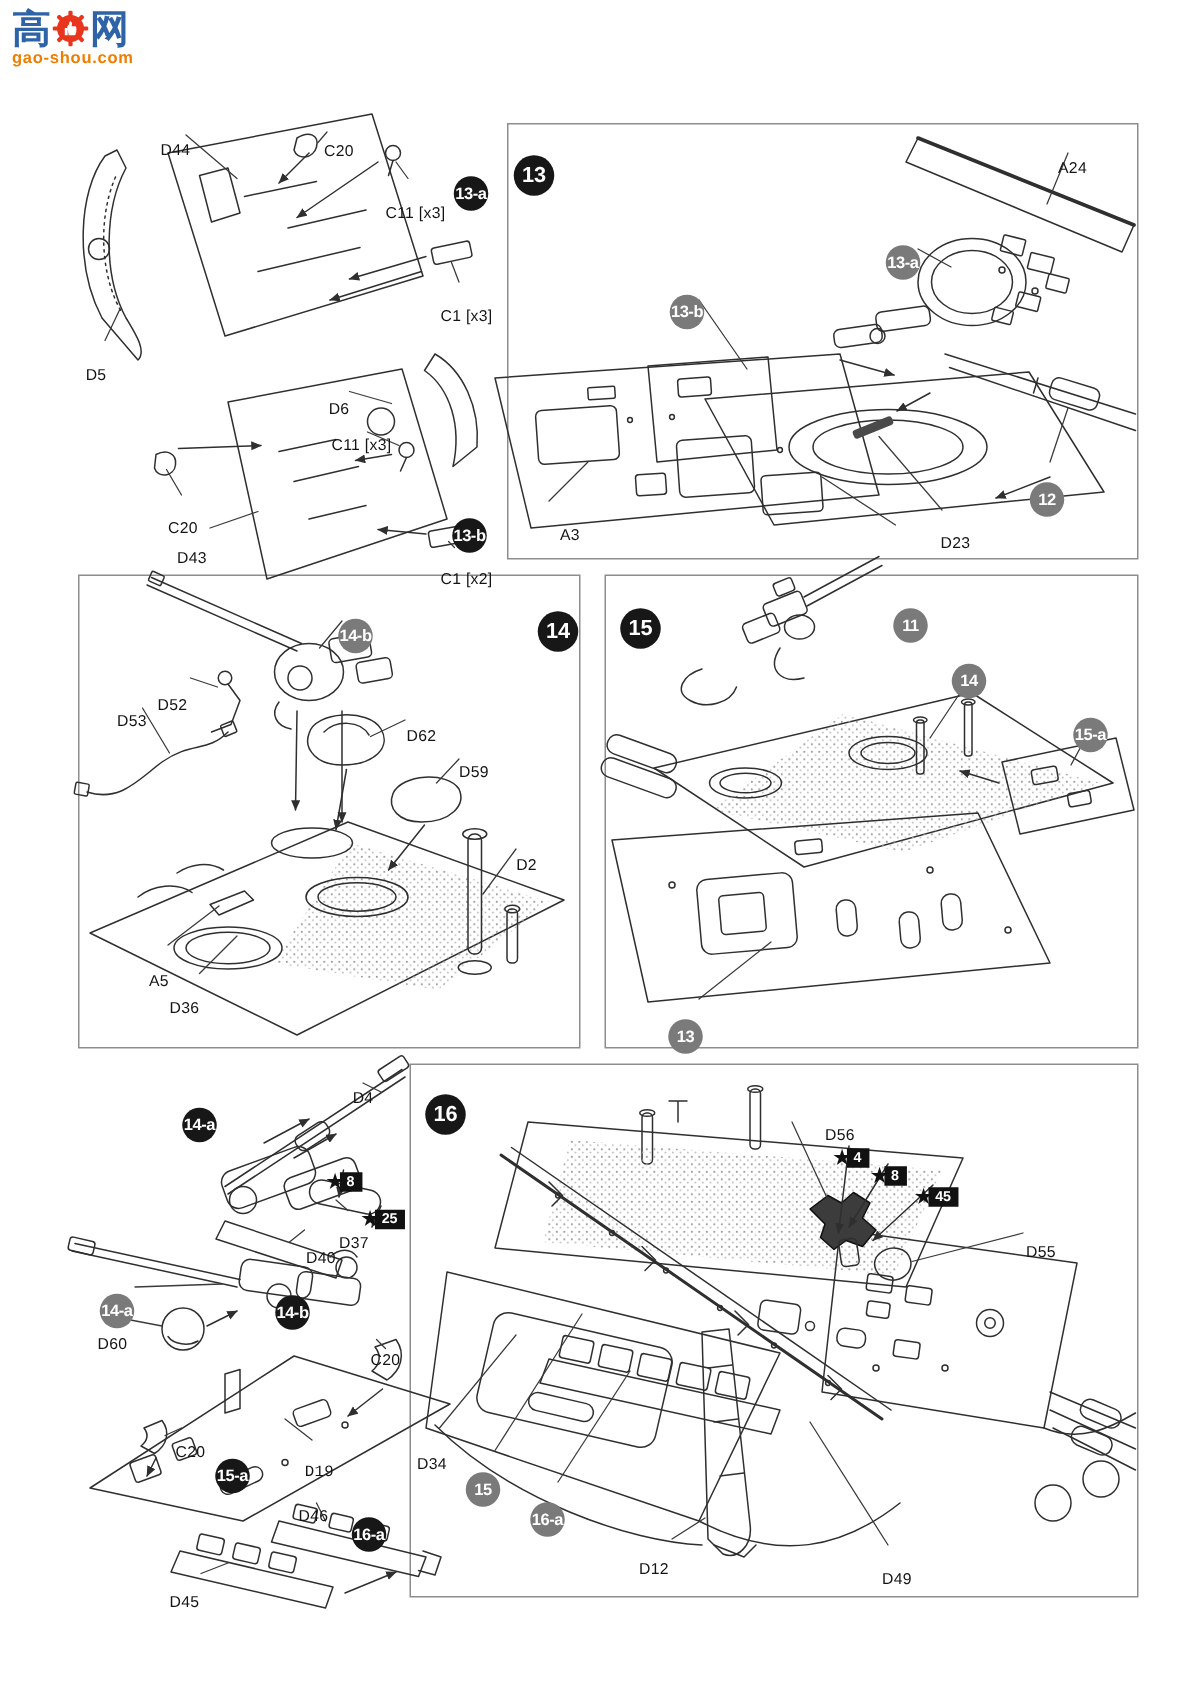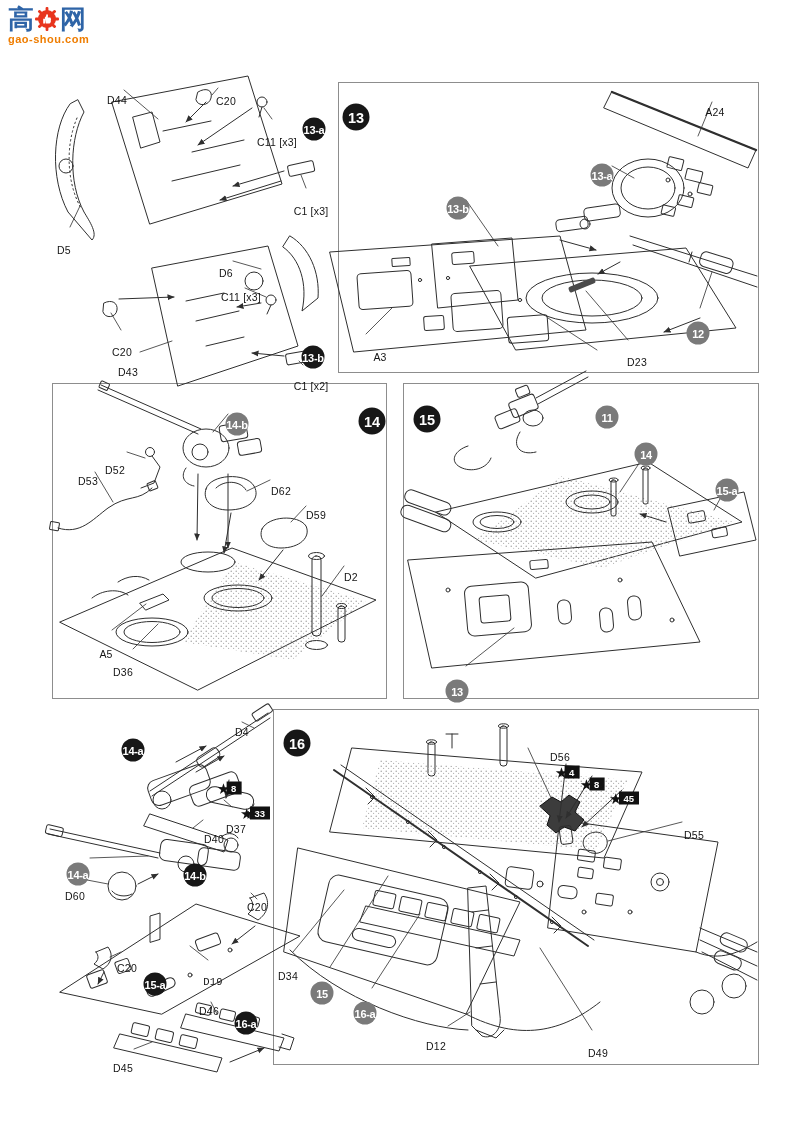--- a/index.html
+++ b/index.html
@@ -456,21 +456,21 @@
     <div class="anno part" style="left: 436px; top: 1030px;">D12</div>
     <div class="anno part" style="left: 598px; top: 1037px;">D49</div>
     <div class="anno sub-black" style="left: 133px; top: 734px;">14-a</div>
     <div class="anno part" style="left: 242px; top: 716px;">D4</div>
     <div class="anno flag" style="left: 229px; top: 772px;">
       <span class="star">★</span>
       <span class="num">8</span>
     </div>
     <div class="anno flag" style="left: 255px; top: 797px;">
       <span class="star">★</span>
-      <span class="num">33</span>
+      <span class="num">25</span>
     </div>
     <div class="anno part" style="left: 236px; top: 813px;">D37</div>
     <div class="anno part" style="left: 214px; top: 823px;">D40</div>
     <div class="anno sub-gray" style="left: 78px; top: 858px;">14-a</div>
     <div class="anno sub-black" style="left: 195px; top: 859px;">14-b</div>
     <div class="anno part" style="left: 75px; top: 880px;">D60</div>
     <div class="anno part" style="left: 257px; top: 891px;">C20</div>
     <div class="anno part" style="left: 127px; top: 952px;">C20</div>
     <div class="anno sub-black" style="left: 155px; top: 968px;">15-a</div>
     <div class="anno part" style="left: 213px; top: 966px; font-family: Liberation Mono, monospace;">D19</div>

